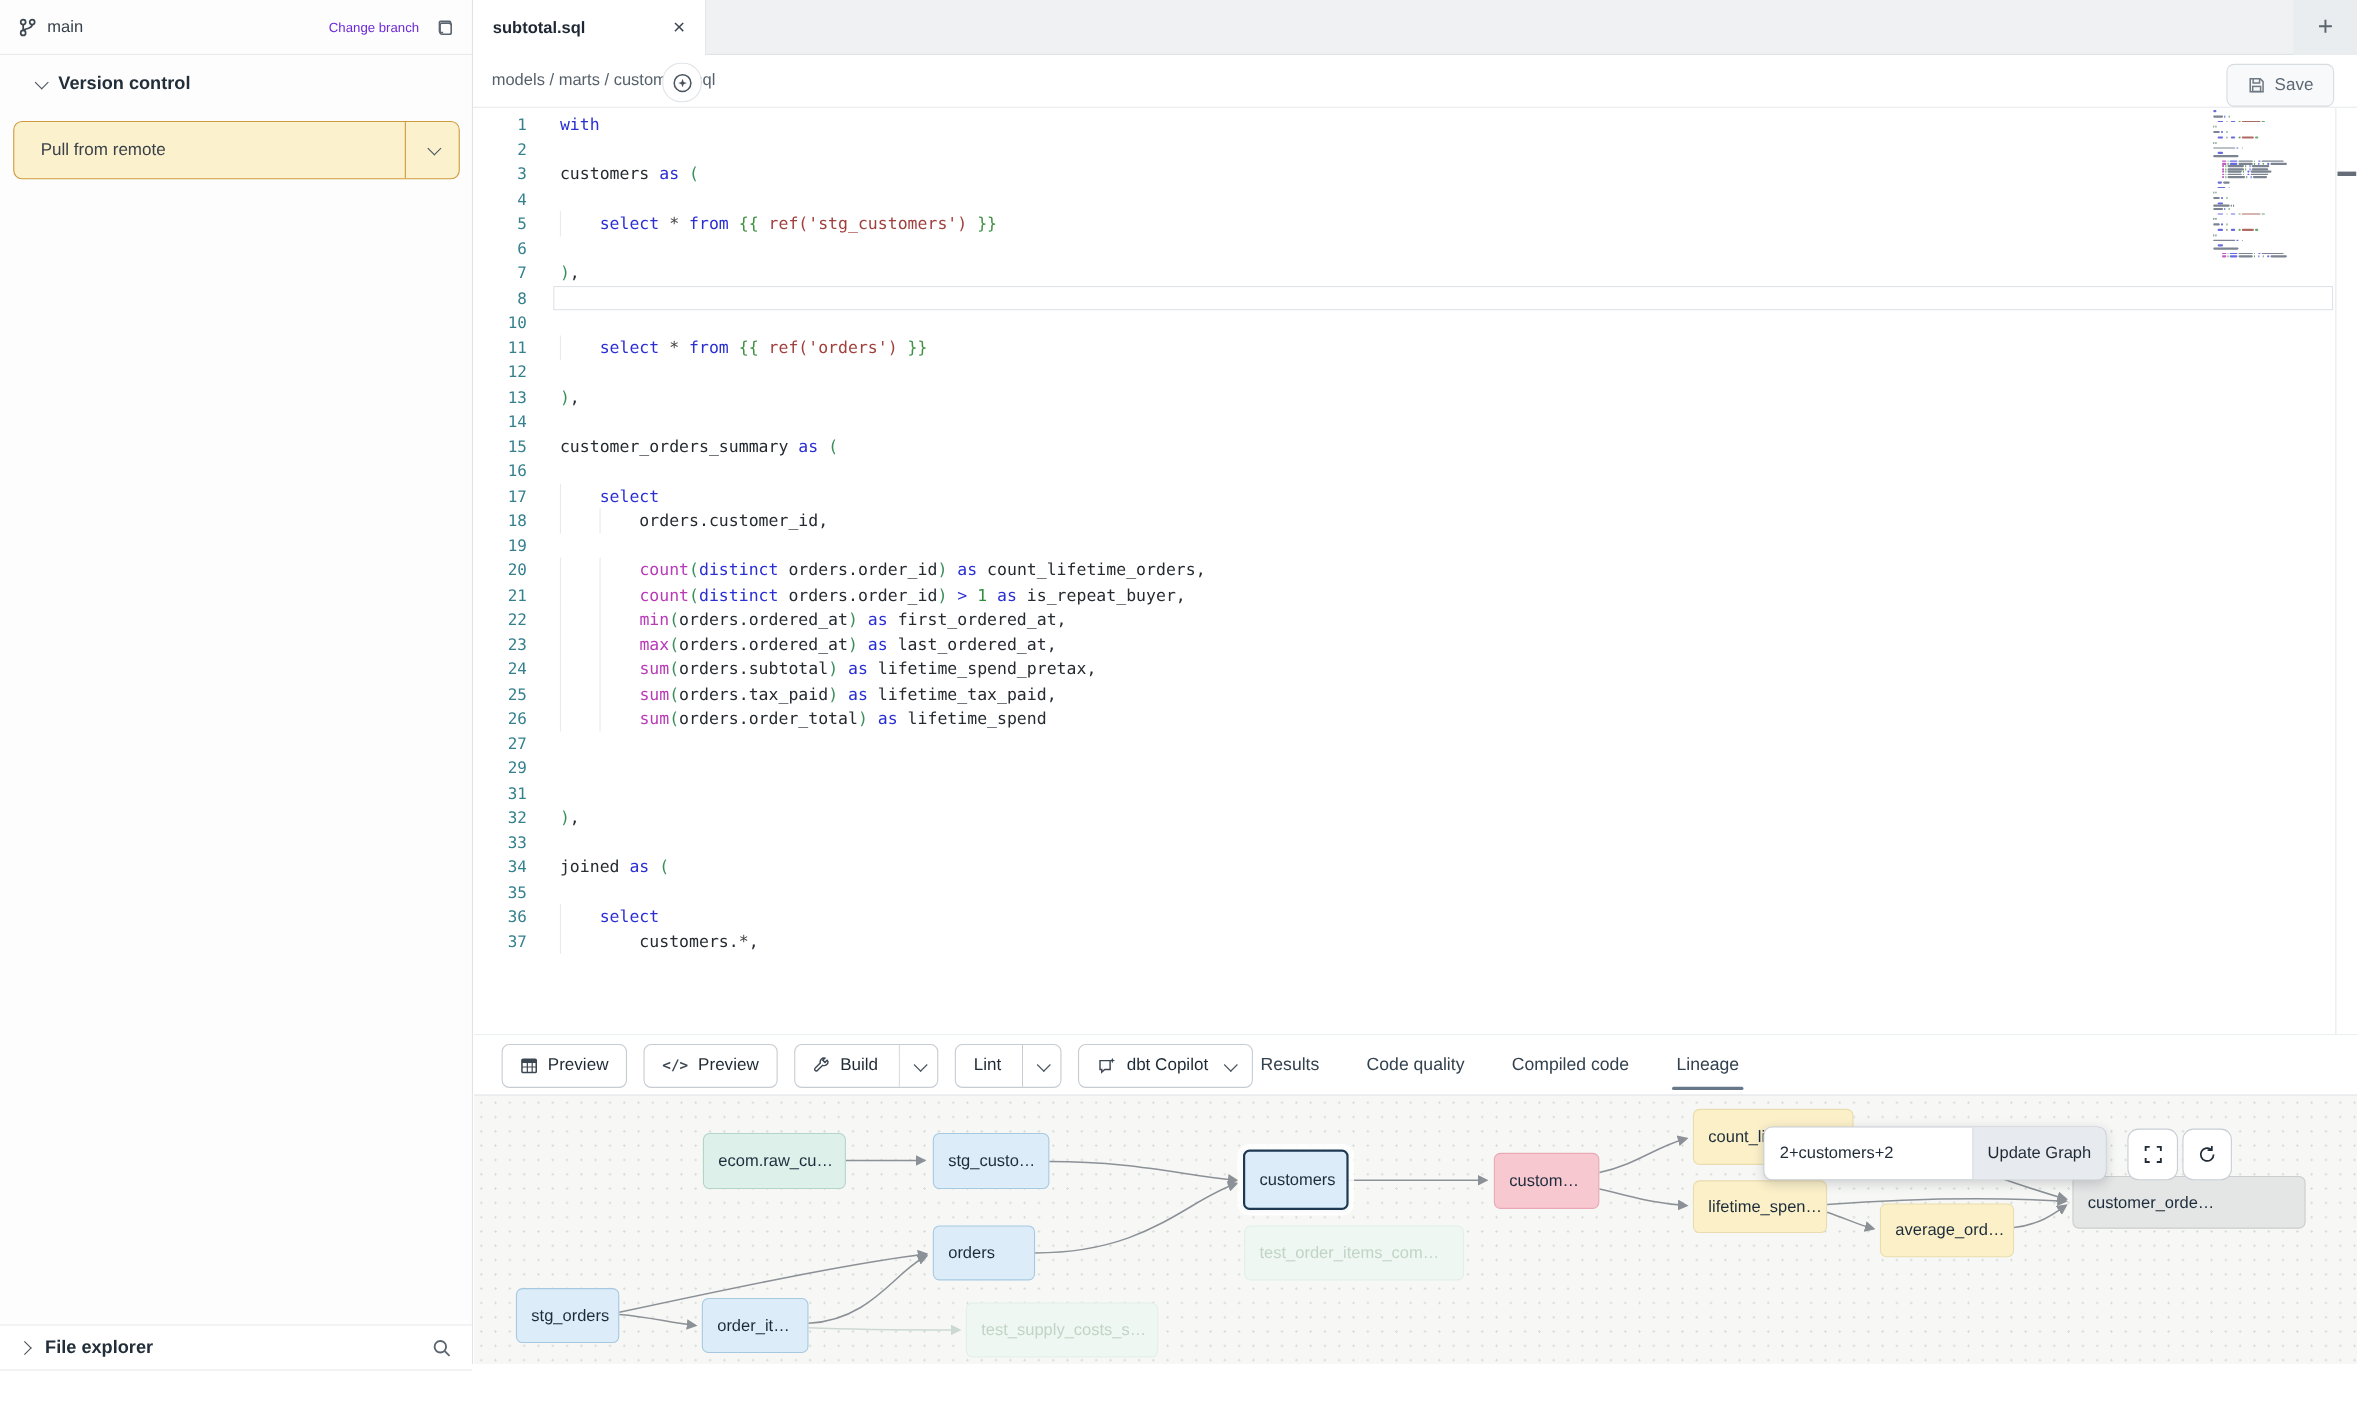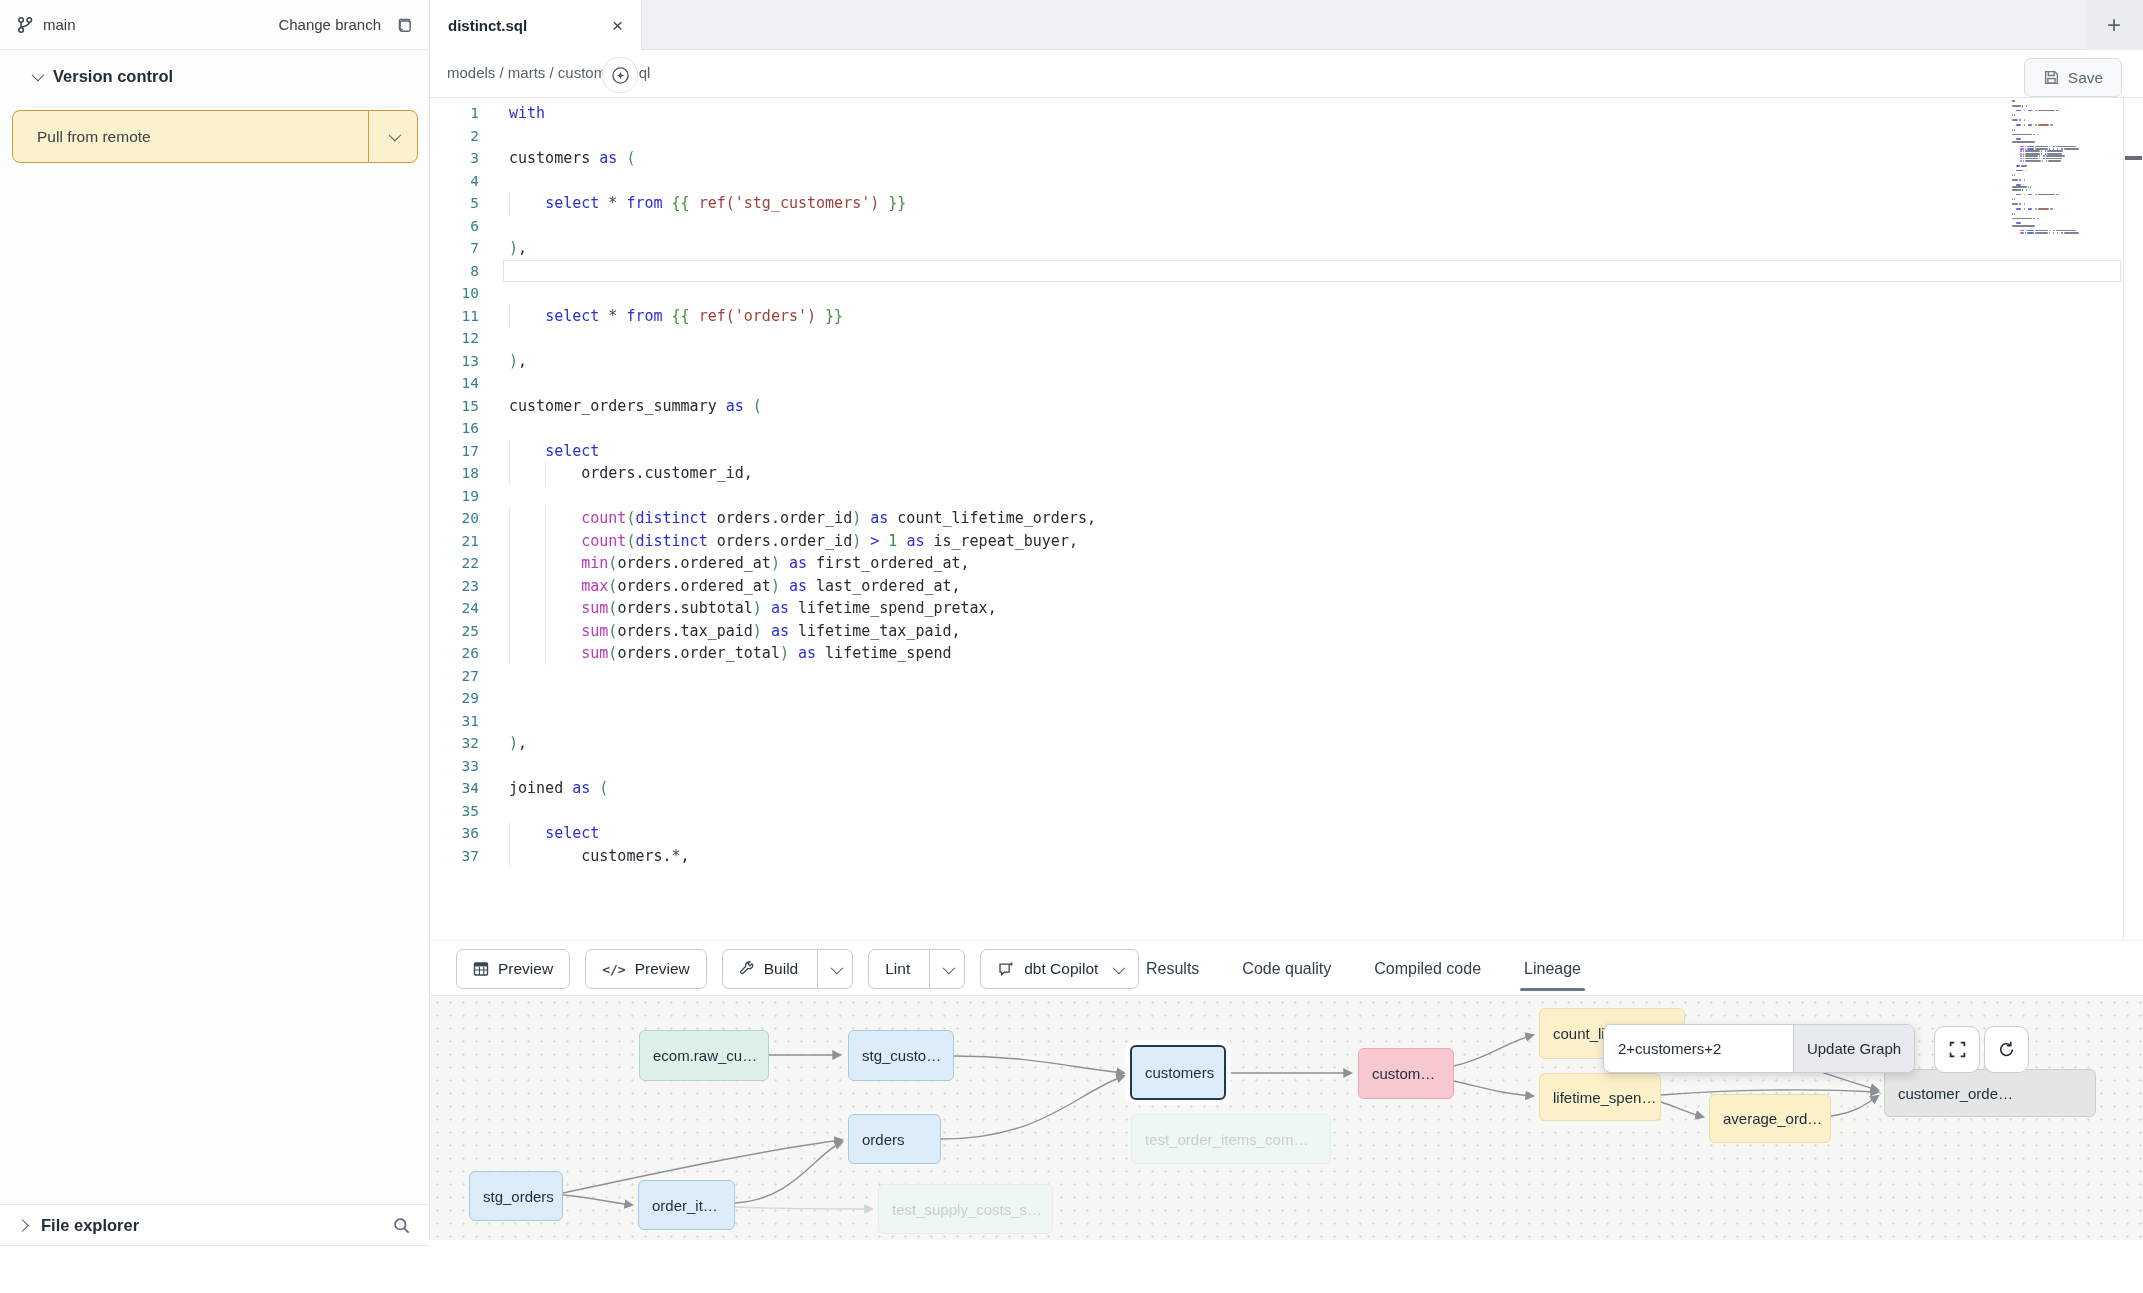--- a/index.html
+++ b/index.html
@@ -2,21 +2,21 @@
 <html><head>
 <meta charset="utf-8">
 <style>
   html,body{margin:0;padding:0;background:#e8eaec;}
   .app{position:relative;width:2143px;height:1293px;background:#fff;font-family:"Liberation Sans",sans-serif;overflow:hidden;color:#1f2a36;}
 
   
   .sidebar{position:absolute;left:0;top:0;width:430px;height:1240px;background:#fdfdfd;border-right:1px solid #e0e3e6;box-sizing:border-box;}
   .branch-row{position:absolute;left:0;top:0;width:100%;height:50px;display:flex;align-items:center;padding:0 16px;box-sizing:border-box;border-bottom:1px solid #e8eaec;}
   .branch-row .bname{font-size:15px;color:#343f4a;margin-left:9px;}
-  .link{color:#404040;font-size:15px;margin-left:auto;cursor:pointer;}
+  .link{color:#6d28d9;font-size:12px;margin-left:auto;cursor:pointer;}
   .icon-btn{display:inline-flex;align-items:center;justify-content:center;background:none;border:none;padding:0;cursor:pointer;}
   .vc-row{position:absolute;left:14px;top:56px;width:100%;height:40px;display:flex;align-items:center;padding:0 18px;box-sizing:border-box;}
   .vc-row .t{font-size:16.5px;font-weight:bold;color:#222e3a;margin-left:12px;}
   .chev{display:inline-block;width:8px;height:8px;border-right:1.8px solid #4a5560;border-bottom:1.8px solid #4a5560;}
   .chev.down{transform:rotate(45deg) translateY(-2px);}
   .chev.right{transform:rotate(-45deg);}
   .chev.up{transform:rotate(-135deg) translateY(-2px);}
   .pull-btn{position:absolute;left:12px;top:110px;width:406px;height:53px;background:#fbf1cd;border:1px solid #cf9a3d;border-radius:8px;box-sizing:border-box;display:flex;align-items:center;cursor:pointer;}
   .pull-btn .lbl{font-size:15.5px;color:#3a4149;padding-left:24px;}
   .pull-btn .split{margin-left:auto;width:48px;height:100%;border-left:1px solid #cf9a3d;display:flex;align-items:center;justify-content:center;}
@@ -132,21 +132,21 @@
               <circle cx="7" cy="7" r="4.4"></circle>
               <path d="M10.4 10.4 L14 14"></path>
             </g>
           </svg>
       </span>
     </div>
   </div>
 
   <div class="tabstrip">
     <div class="tab-active">
-      <span class="tt">distinct.sql</span>
+      <span class="tt">subtotal.sql</span>
       <span class="tab-close">×</span>
     </div>
     <div class="newtab">+</div>
   </div>
 
   <div class="crumbrow">
     <span class="crumb">models / marts / customers.sql</span>
     <span class="copilot-mini">
       <svg width="19" height="19" viewBox="0 0 18 18">
           <g stroke="#4a5560" stroke-width="1.3" fill="none">

